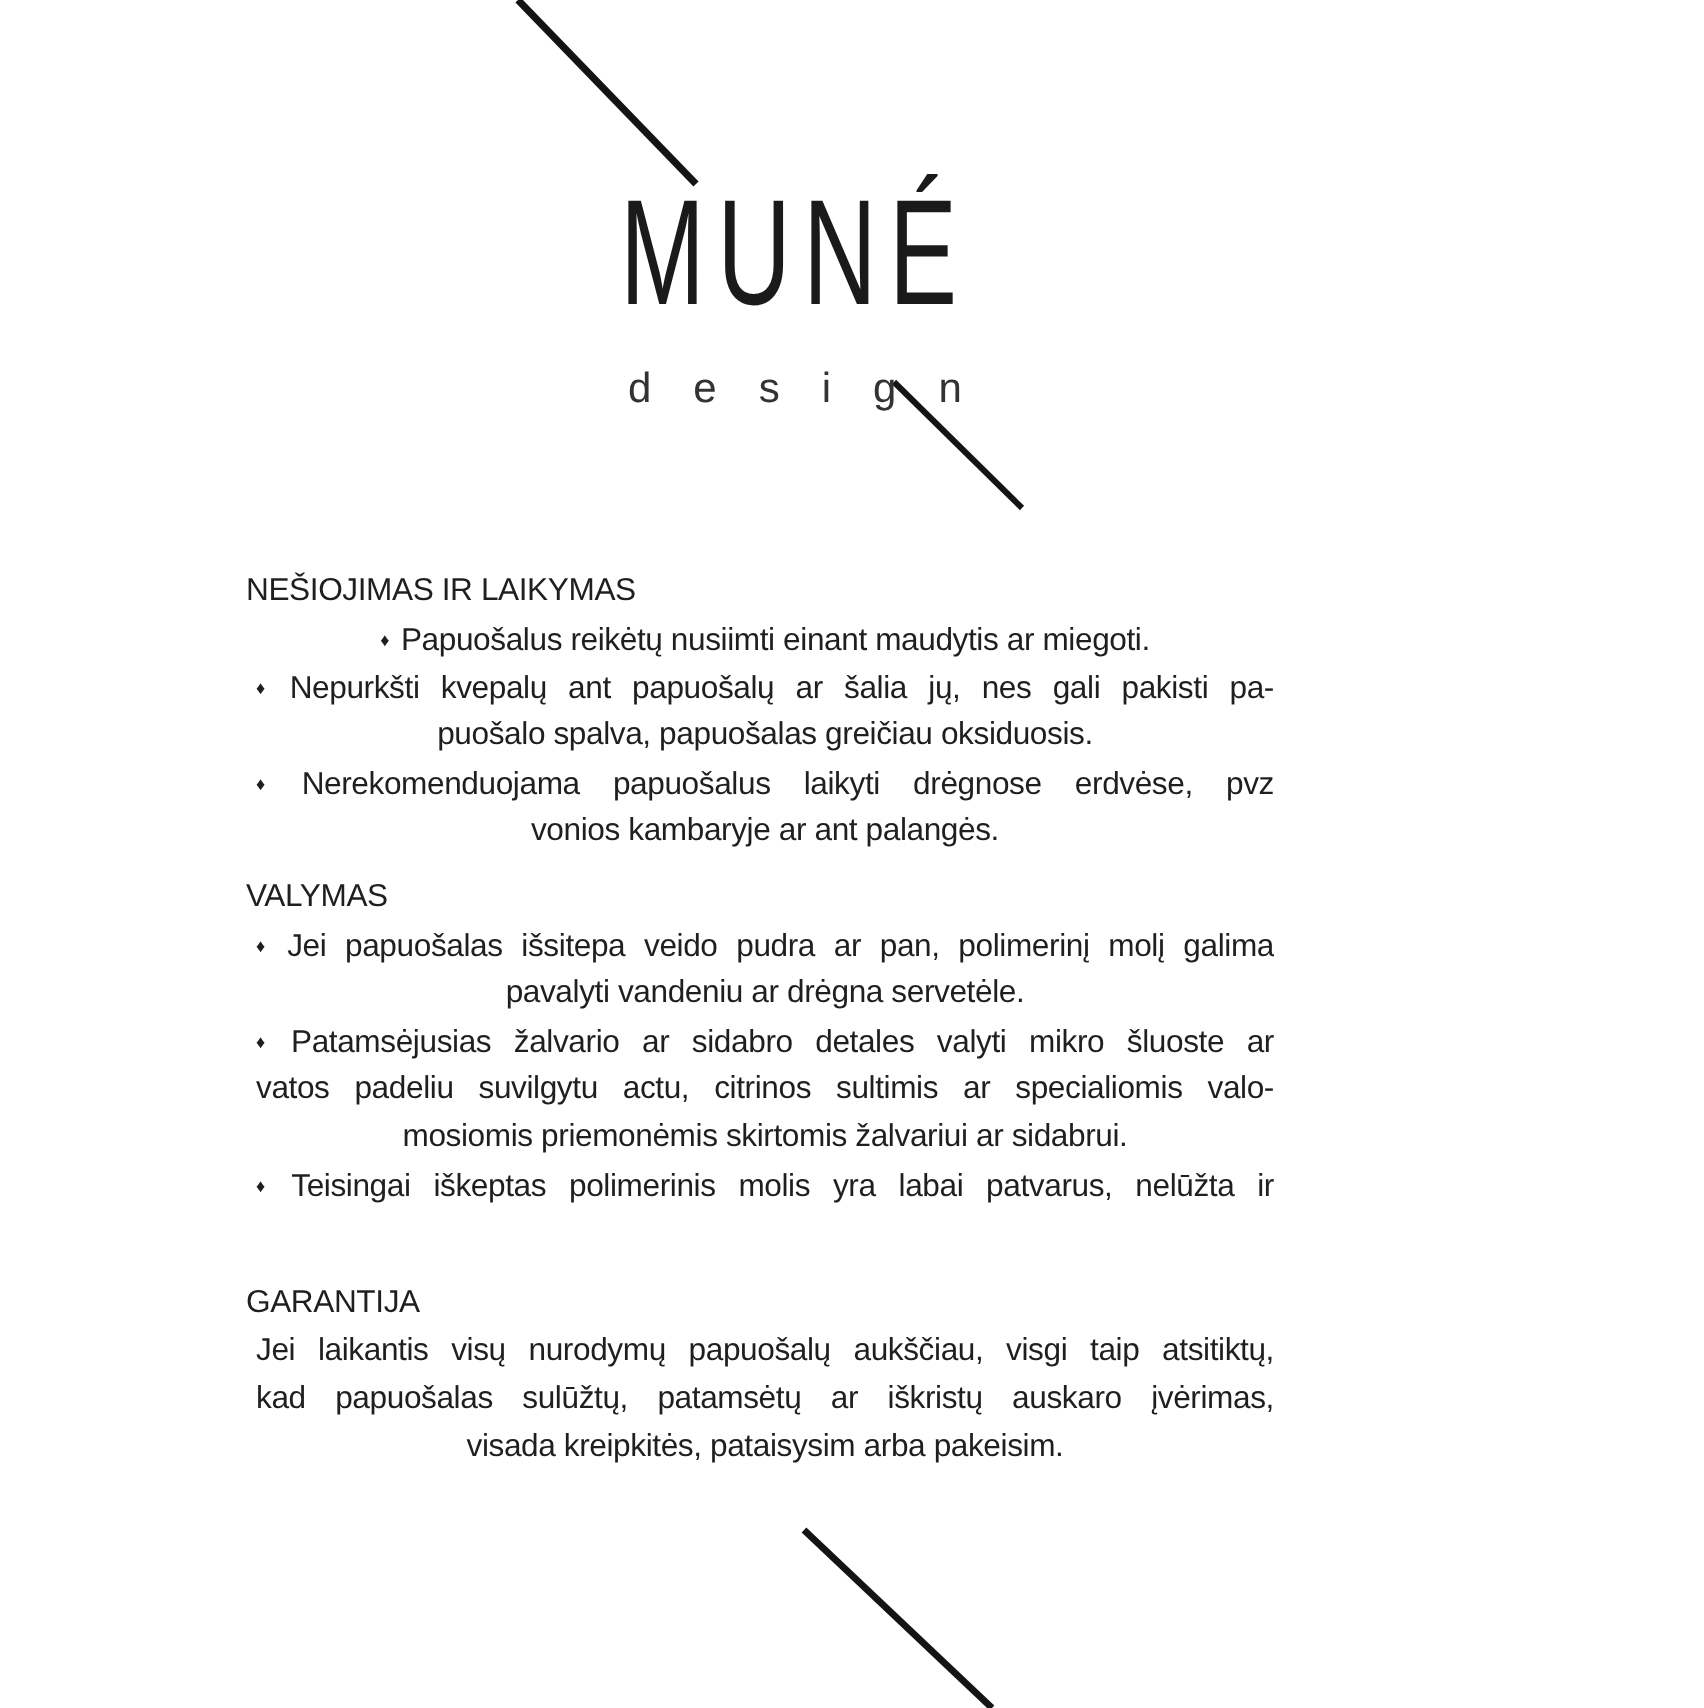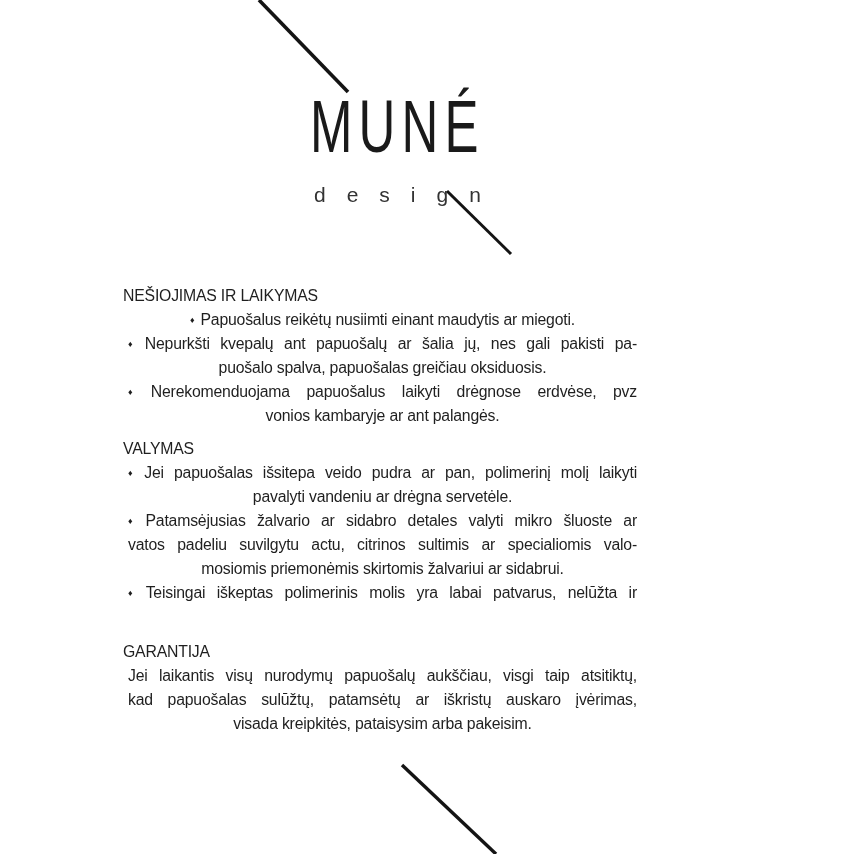--- a/index.html
+++ b/index.html
@@ -58,21 +58,21 @@
   </div>
   <div class="para">
     <div class="ln jl"><span class="blt">♦</span><span>Nerekomenduojama papuošalus laikyti drėgnose erdvėse, pvz</span></div>
     <div class="ln ll"><span>vonios kambaryje ar ant palangės.</span></div>
   </div>
 </section>
 
 <section id="sec-2" class="sec">
   <div class="heading">VALYMAS</div>
   <div class="para">
-    <div class="ln jl"><span class="blt">♦</span><span>Jei papuošalas išsitepa veido pudra ar pan, polimerinį molį laikyti</span></div>
+    <div class="ln jl"><span class="blt">♦</span><span>Jei papuošalas išsitepa veido pudra ar pan, polimerinį molį galima</span></div>
     <div class="ln ll"><span>pavalyti vandeniu ar drėgna servetėle.</span></div>
   </div>
   <div class="para">
     <div class="ln jl"><span class="blt">♦</span><span>Patamsėjusias žalvario ar sidabro detales valyti mikro šluoste ar</span></div>
     <div class="ln jl"><span>vatos padeliu suvilgytu actu, citrinos sultimis ar specialiomis valo-</span></div>
     <div class="ln ll"><span>mosiomis priemonėmis skirtomis žalvariui ar sidabrui.</span></div>
   </div>
   <div class="para">
     <div class="ln jl"><span class="blt">♦</span><span>Teisingai iškeptas polimerinis molis yra labai patvarus, nelūžta ir</span></div>
   </div>

